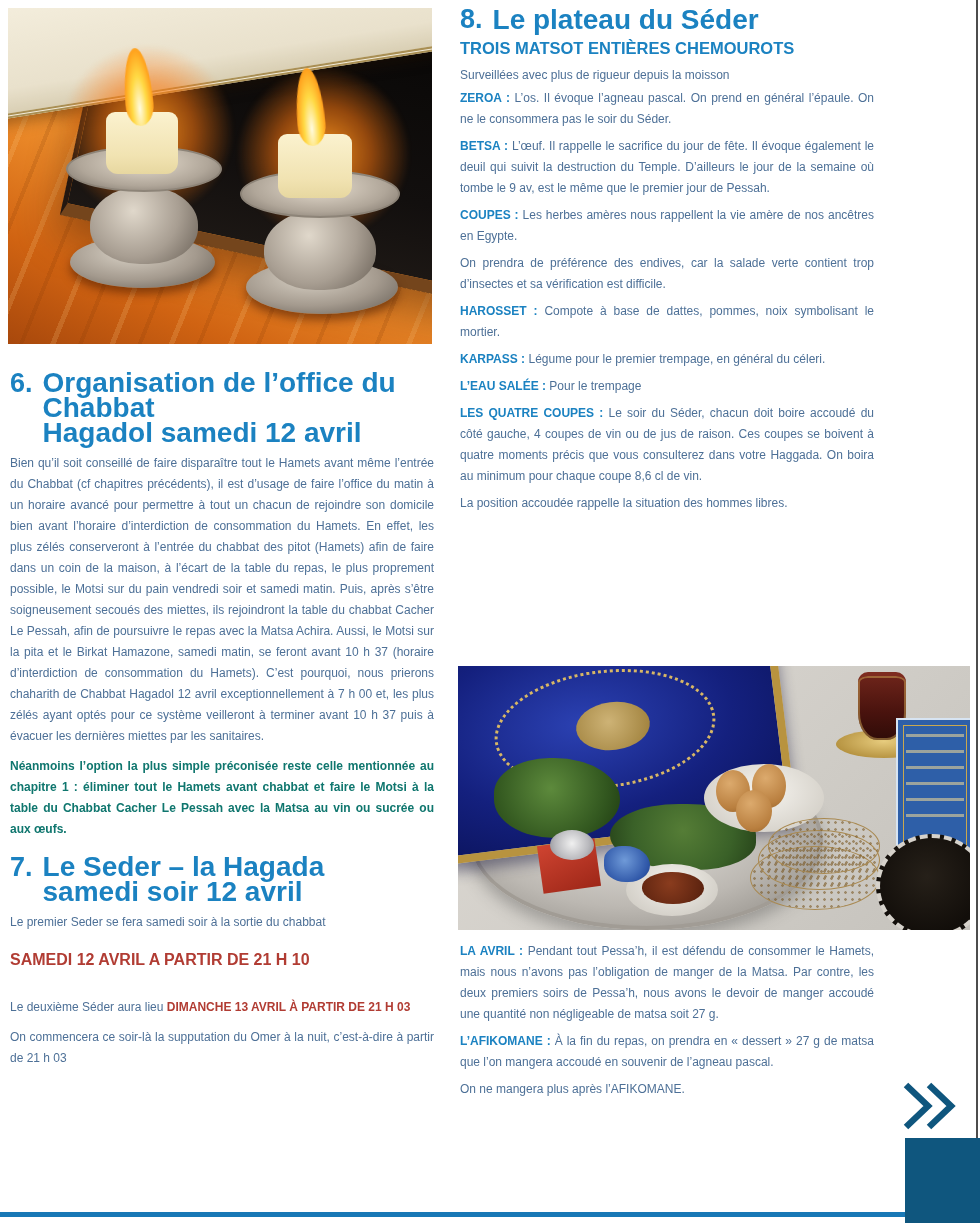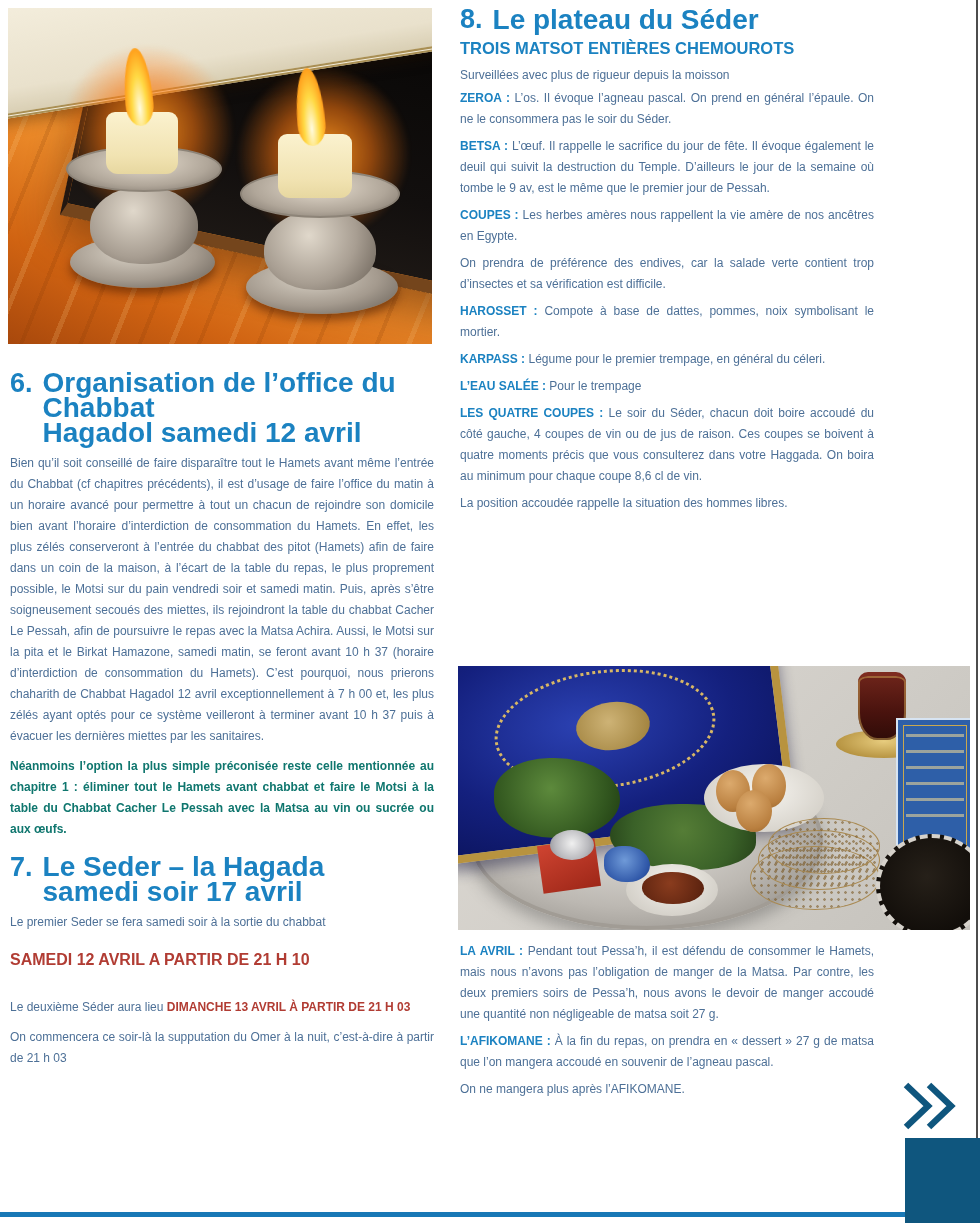--- a/index.html
+++ b/index.html
@@ -159,21 +159,21 @@
         <span>Hagadol samedi 12 avril</span>
       </span>
     </div>
     <p class="body-p">Bien qu’il soit conseillé de faire disparaître tout le Hamets avant même l’entrée du Chabbat (cf chapitres précédents), il est d’usage de faire l’office du matin à un horaire avancé pour permettre à tout un chacun de rejoindre son domicile bien avant l’horaire d’interdiction de consommation du Hamets. En effet, les plus zélés conserveront à l’entrée du chabbat des pitot (Hamets) afin de faire dans un coin de la maison, à l’écart de la table du repas, le plus proprement possible, le Motsi sur du pain vendredi soir et samedi matin. Puis, après s’être soigneusement secoués des miettes, ils rejoindront la table du chabbat Cacher Le Pessah, afin de poursuivre le repas avec la Matsa Achira. Aussi, le Motsi sur la pita et le Birkat Hamazone, samedi matin, se feront avant 10 h 37 (horaire d’interdiction de consommation du Hamets). C’est pourquoi, nous prierons chaharith de Chabbat Hagadol 12 avril exceptionnellement à 7 h 00 et, les plus zélés ayant optés pour ce système veilleront à terminer avant 10 h 37 puis à évacuer les dernières miettes par les sanitaires.</p>
     <p class="body-p note-p">Néanmoins l’option la plus simple préconisée reste celle mentionnée au chapitre 1 : éliminer tout le Hamets avant chabbat et faire le Motsi à la table du Chabbat Cacher Le Pessah avec la Matsa au vin ou sucrée ou aux œufs.</p>
 
     <div class="sec-head" style="margin-top:14px;">
       <span class="sec-num">7.</span>
       <span class="sec-title">
         <span>Le Seder – la Hagada</span><br>
-        <span>samedi soir 17 avril</span>
+        <span>samedi soir 12 avril</span>
       </span>
     </div>
     <p class="body-p" style="margin-bottom:16px;">Le premier Seder se fera samedi soir à la sortie du chabbat</p>
     <p class="red red-line">SAMEDI 12 AVRIL A PARTIR DE 21 H 10</p>
     <p class="body-p gap-top">
       <span>Le deuxième Séder aura lieu</span>
       <span class="red">DIMANCHE 13 AVRIL À PARTIR DE 21 H 03</span>
     </p>
     <p class="body-p">On commencera ce soir-là la supputation du Omer à la nuit, c’est-à-dire à partir de 21 h 03</p>
   </div>

